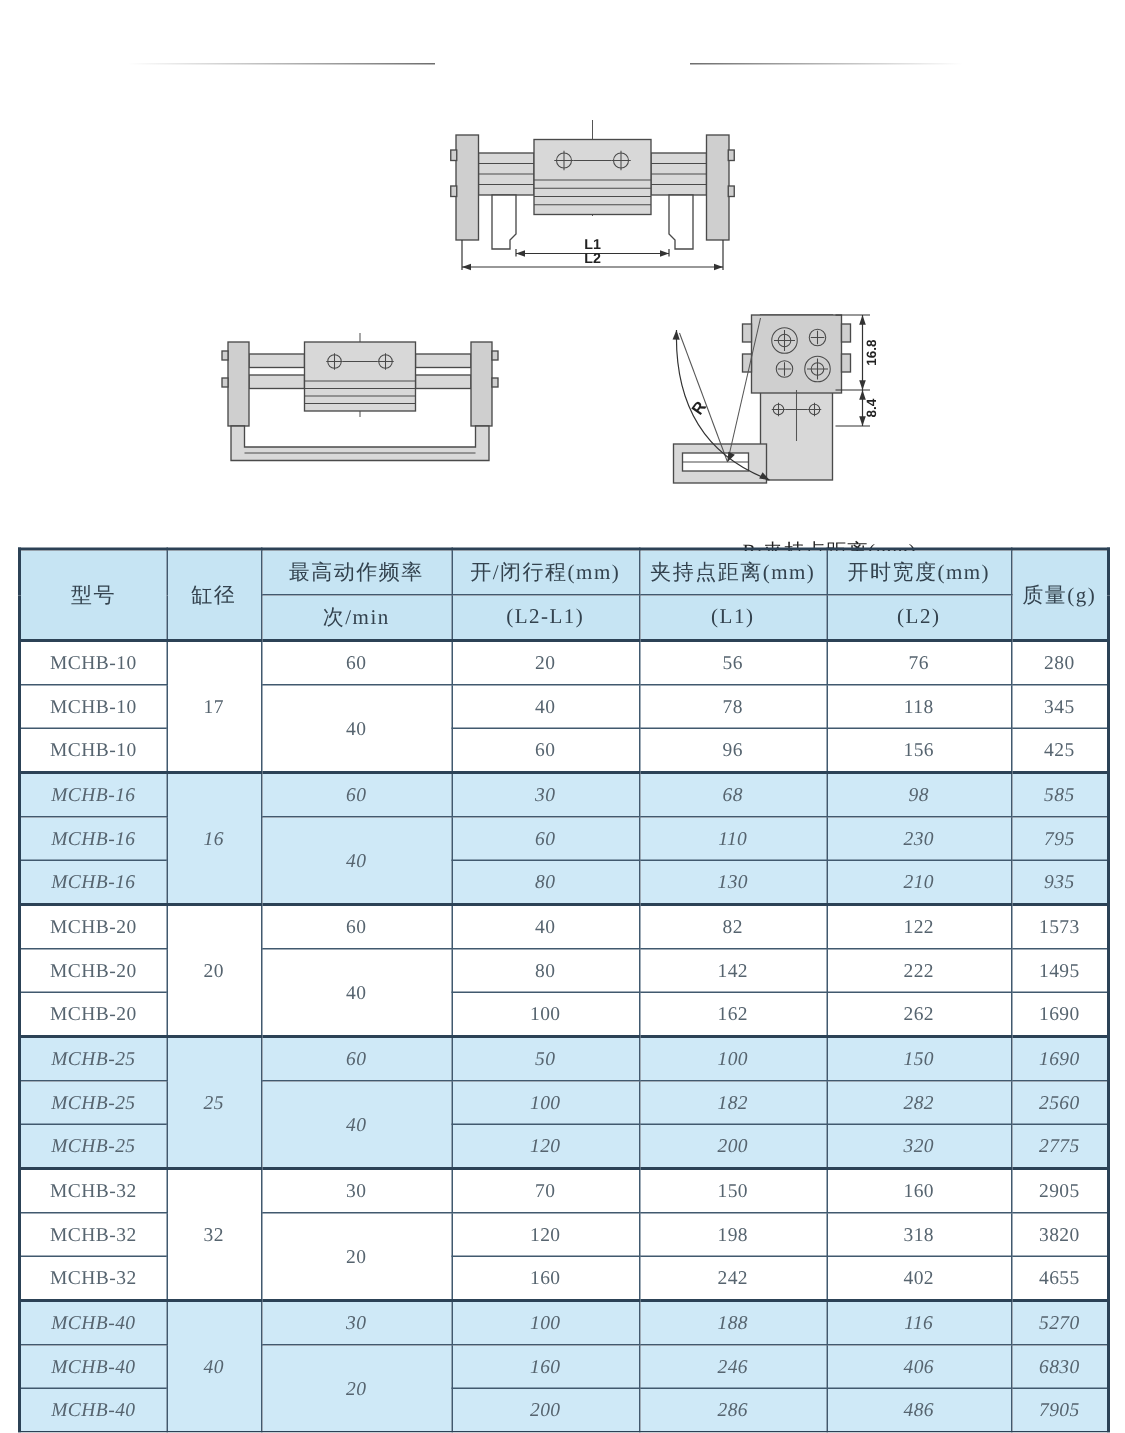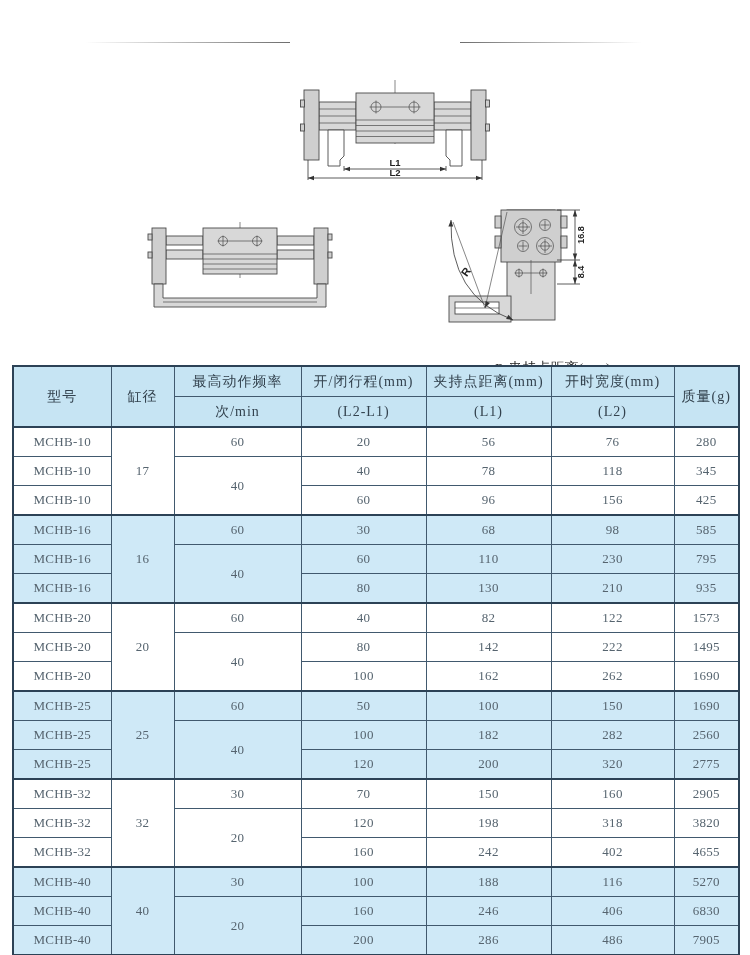--- a/index.html
+++ b/index.html
@@ -49,21 +49,21 @@
     text-align:center;vertical-align:middle;padding:0;
     overflow:hidden;white-space:nowrap;
   }
   #spec-table thead th{
     background:var(--header-blue);color:var(--ink);
     font-weight:normal;font-size:14px;letter-spacing:1px;height:29px;
   }
   #spec-table tbody td{
     height:28px;font-size:13px;color:var(--num);background:#ffffff;letter-spacing:.3px;
   }
-  #spec-table tbody tr.shaded td{background:var(--row-blue);}
+  #spec-table tbody tr.shaded td{background:var(--row-blue);font-style:italic;}
   #spec-table tbody tr.group-start td{border-top:2px solid var(--border-dark);}
   #spec-table tbody td.model-cell{font-size:13px;}
 </style>
 </head>
 <body>
 
 <div id="page">
 
   <div class="title-line left"></div>
   <div class="title-line right"></div>

